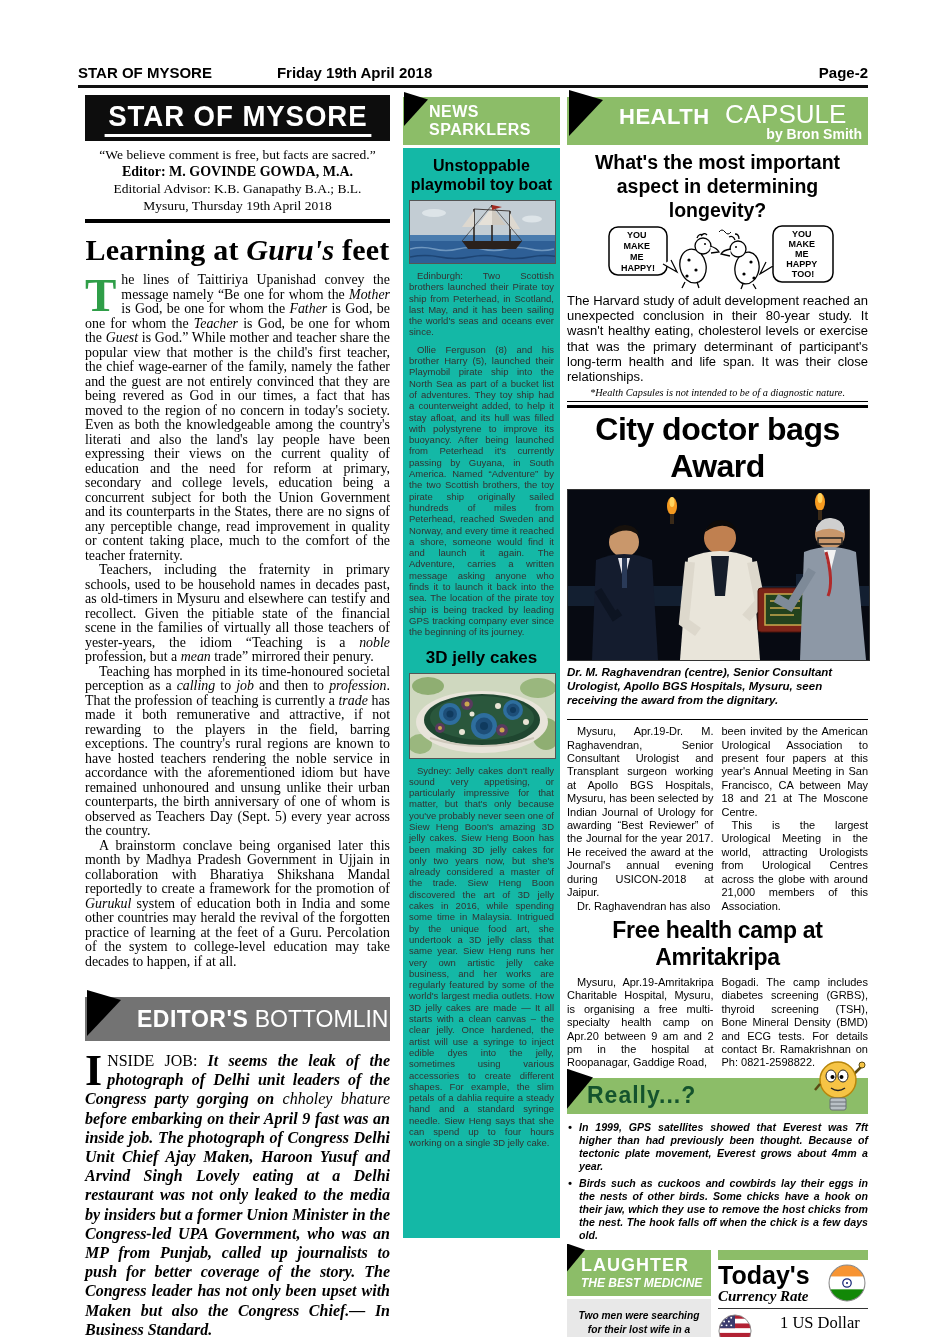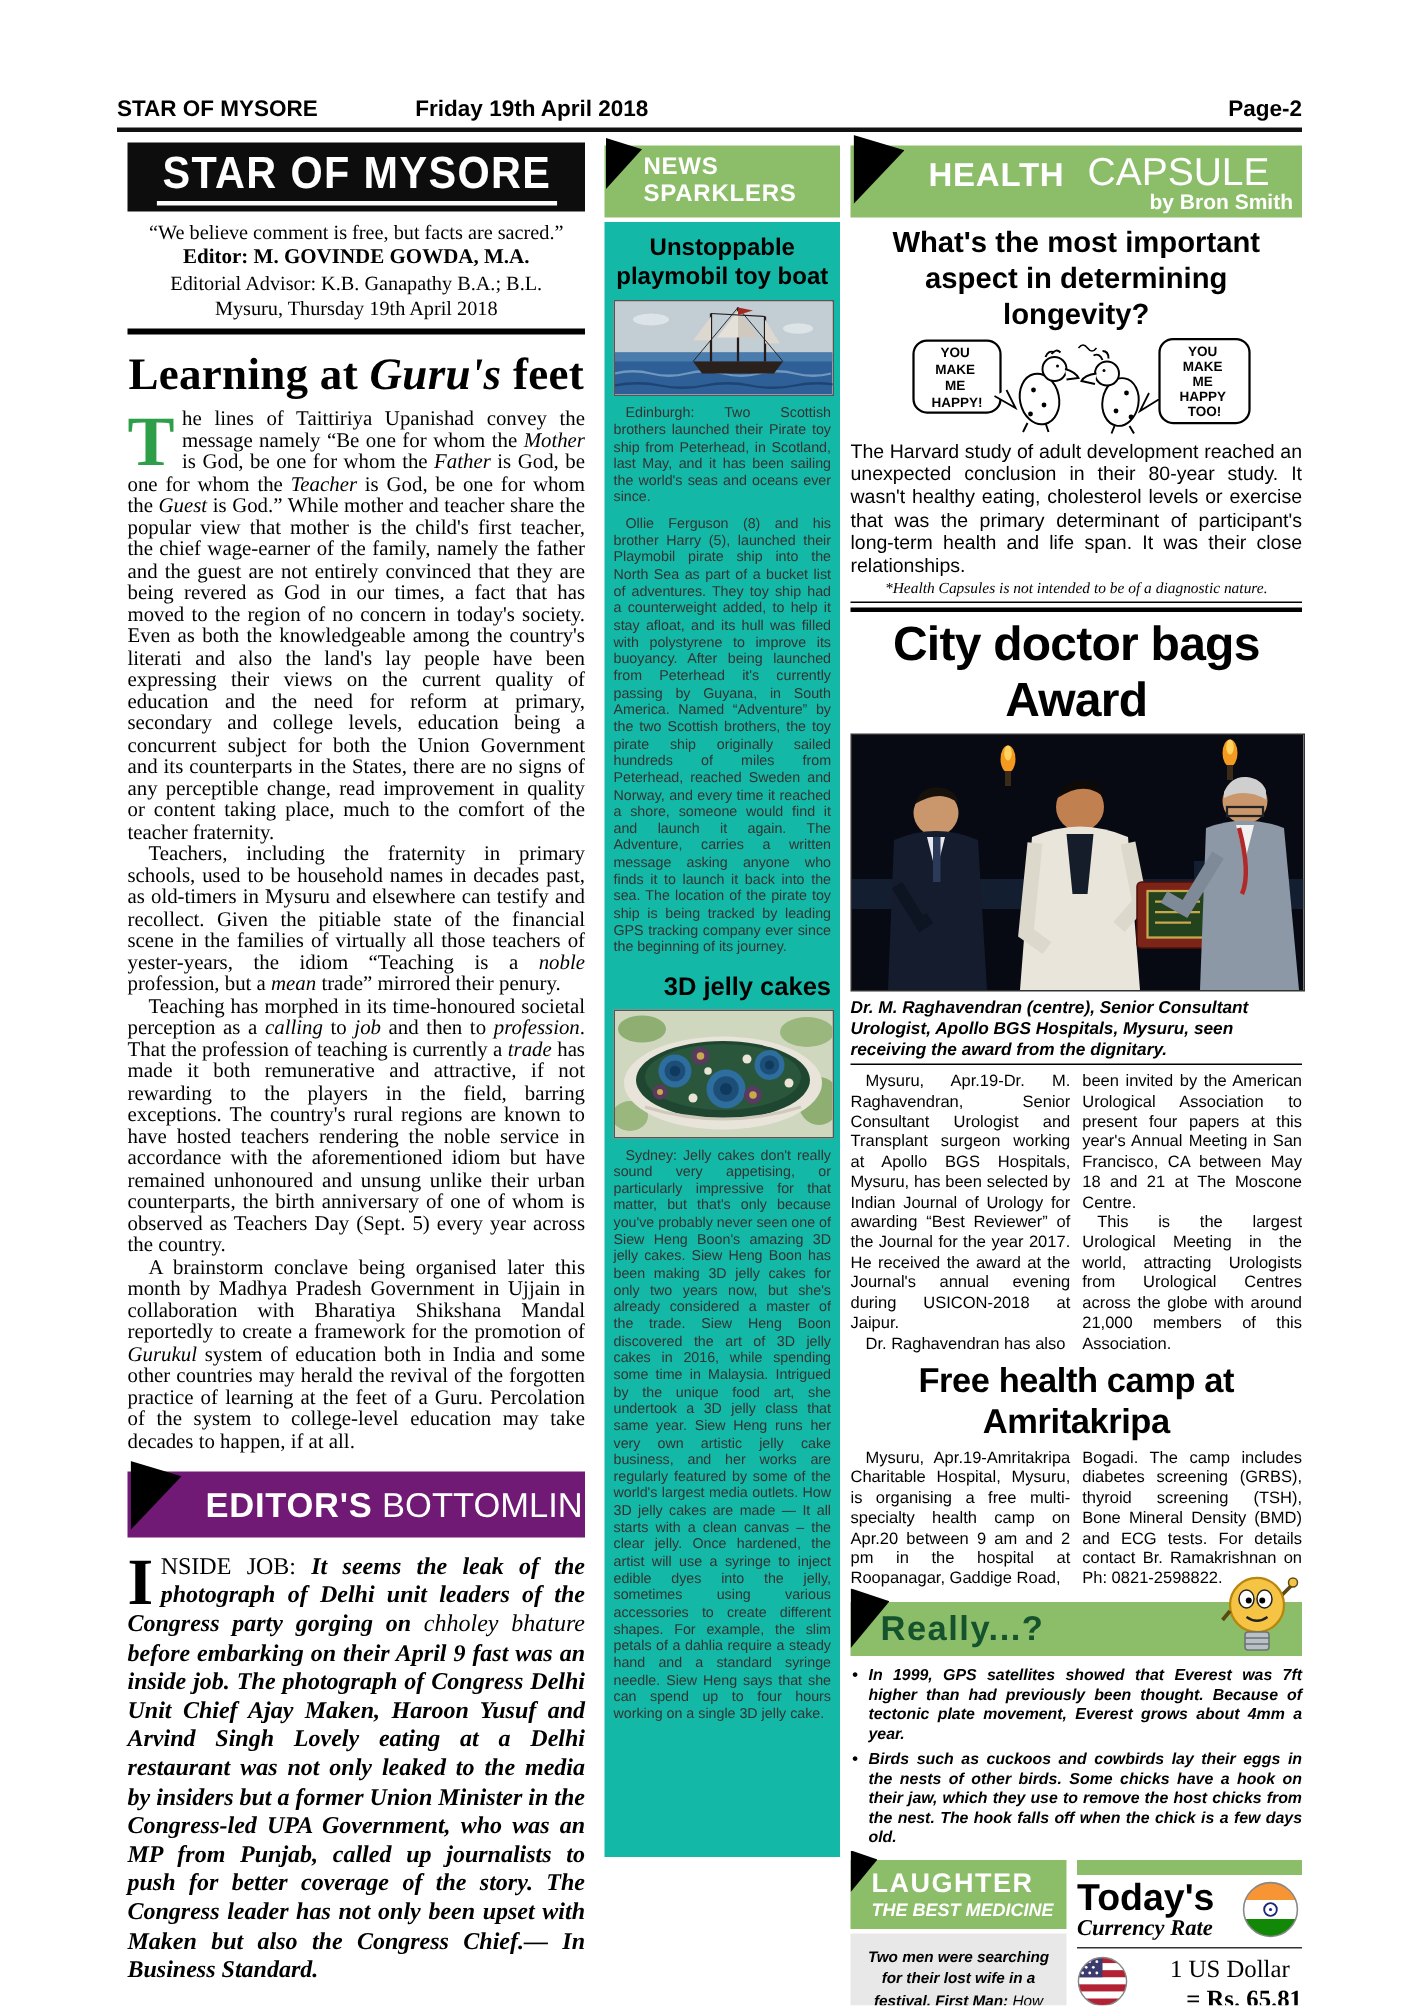--- a/index.html
+++ b/index.html
@@ -20,21 +20,21 @@
   .mastinfo .ed{font-size:14px;}
   .mastinfo .ed b{font-weight:bold;}
   .dblrule{margin-top:5px;border-top:4px solid #000;}
   .guru-head{font-size:30px;font-weight:bold;text-align:center;margin:10px 0 6px;letter-spacing:.2px;}
   .guru-head i{font-style:italic;}
   .bodytxt{font-size:13.9px;line-height:14.5px;text-align:justify;}
   .bodytxt p{margin:0;}
   .bodytxt p.ind{text-indent:14px;}
   .dropcap{float:left;font-weight:bold;font-size:47px;line-height:40px;padding:2px 5px 0 0;}
   .dropcap.green{color:#2f9e48;}
-  .greenbar{position:relative;background:#701a75;height:44px;margin-top:12px;display:flex;align-items:center;}
+  .greenbar{position:relative;background:#737373;height:44px;margin-top:28px;display:flex;align-items:center;}
   .cornerflag{position:absolute;left:2px;top:-7px;width:34px;height:46px;background:#000;
     clip-path:polygon(0 0,100% 22%,0 100%);}
   .edbl-txt{font-family:"Liberation Sans",sans-serif;color:#fff;font-size:23px;padding-left:52px;white-space:nowrap;}
   .edbl-txt b{font-weight:bold;letter-spacing:.5px;}
   .bottomline{margin-top:10px;font-size:16px;line-height:19.2px;text-align:justify;}
   .bottomline .dropcap{font-size:44px;line-height:36px;}
 
   
   .colM{position:absolute;left:403px;top:97px;width:157px;font-family:"Liberation Sans",sans-serif;}
   .sparkbar{position:relative;background:#8cbd68;height:48px;display:flex;flex-direction:column;justify-content:center;}
@@ -50,21 +50,21 @@
   .healthbar{position:relative;background:#8cbd68;height:48px;}
   .healthbar .hb1{position:absolute;left:52px;top:7px;color:#fff;font-weight:bold;font-size:22px;letter-spacing:.5px;}
   .healthbar .hb2{position:absolute;left:158px;top:2px;color:#fff;font-size:26px;}
   .healthbar .hb3{position:absolute;right:6px;bottom:3px;color:#fff;font-size:14px;font-weight:bold;}
   .question{font-weight:bold;font-size:19.5px;line-height:24px;text-align:center;margin:5px 4px 2px;}
   .hcbody{font-size:13px;line-height:15.2px;text-align:justify;margin-top:3px;}
   .hcnote{font-family:"Liberation Serif",serif;font-style:italic;font-size:10.3px;text-align:center;margin-top:3px;}
   .thickrule{border-top:1px solid #000;border-bottom:3px solid #000;height:3px;margin-top:3px;}
   .award-head{font-weight:bold;font-size:32px;letter-spacing:-.5px;text-align:center;margin:3px 0 4px;}
   .caption{font-size:11.5px;line-height:14px;font-weight:bold;font-style:italic;margin-top:4px;
-    border-bottom:1.5px solid #000;padding-bottom:2px;}
+    border-bottom:1.5px solid #000;padding-bottom:12px;}
   .twocol{display:flex;gap:8px;margin-top:5px;}
   .twocol .c{flex:1;font-size:11px;line-height:13.4px;text-align:justify;}
   .twocol .c p{margin:0;text-indent:10px;}
   .camp-head{font-weight:bold;font-size:23px;text-align:center;margin:4px 0 3px;letter-spacing:-.3px;}
   .reallybar{position:relative;background:#8cbd68;height:36px;margin-top:8px;display:flex;align-items:center;}
   .reallybar .rt{color:#14532d;font-weight:bold;font-size:23px;padding-left:20px;letter-spacing:1px;}
   .reallybar .cornerflag{width:26px;height:40px;top:-9px;left:0;}
   .bulb{position:absolute;right:2px;top:-20px;}
   .bullets{margin:7px 0 0;padding:0;list-style:none;}
   .bullets li{font-size:10.6px;line-height:13.2px;font-weight:bold;font-style:italic;text-align:justify;
@@ -159,21 +159,21 @@
         <line x1="52" y1="40" x2="82" y2="4" stroke="#241b16" stroke-width=".6"></line>
         <line x1="112" y1="40" x2="82" y2="4" stroke="#241b16" stroke-width=".6"></line>
         <polygon points="82,4 92,6 82,9" fill="#a02a22"></polygon>
         <ellipse cx="24" cy="12" rx="12" ry="4" fill="#dde4e8"></ellipse>
         <ellipse cx="122" cy="18" rx="10" ry="3.5" fill="#dde4e8"></ellipse>
       </svg>
 
       <p class="midp">Edinburgh: Two Scottish brothers launched their Pirate toy ship from Peterhead, in Scotland, last May, and it has been sailing the world's seas and oceans ever since.</p>
       <p class="midp">Ollie Ferguson (8) and his brother Harry (5), launched their Playmobil pirate ship into the North Sea as part of a bucket list of adventures. They toy ship had a counterweight added, to help it stay afloat, and its hull was filled with polystyrene to improve its buoyancy. After being launched from Peterhead it's currently passing by Guyana, in South America. Named “Adventure” by the two Scottish brothers, the toy pirate ship originally sailed hundreds of miles from Peterhead, reached Sweden and Norway, and every time it reached a shore, someone would find it and launch it again. The Adventure, carries a written message asking anyone who finds it to launch it back into the sea. The location of the pirate toy ship is being tracked by leading GPS tracking company ever since the beginning of its journey.</p>
 
-      <div class="midtitle" style="font-size:17px;margin-top:10px;text-align:right;">3D jelly cakes</div>
+      <div class="midtitle" style="font-size:17px;margin-top:10px;">3D jelly cakes</div>
 
       <svg class="midimg" width="145" height="84" viewBox="0 0 145 84" xmlns="http://www.w3.org/2000/svg">
         <rect width="145" height="84" fill="#cfd8bf"></rect>
         <ellipse cx="18" cy="12" rx="16" ry="9" fill="#8fae72"></ellipse>
         <ellipse cx="128" cy="14" rx="18" ry="10" fill="#9ab77e"></ellipse>
         <ellipse cx="136" cy="60" rx="14" ry="16" fill="#8fae72"></ellipse>
         <ellipse cx="10" cy="70" rx="12" ry="10" fill="#9ab77e"></ellipse>
         <ellipse cx="72" cy="48" rx="66" ry="31" fill="#e8e4da"></ellipse>
         <ellipse cx="72" cy="46" rx="58" ry="26" fill="#1f4630"></ellipse>
         <ellipse cx="72" cy="44" rx="52" ry="22" fill="#2a573c"></ellipse>

